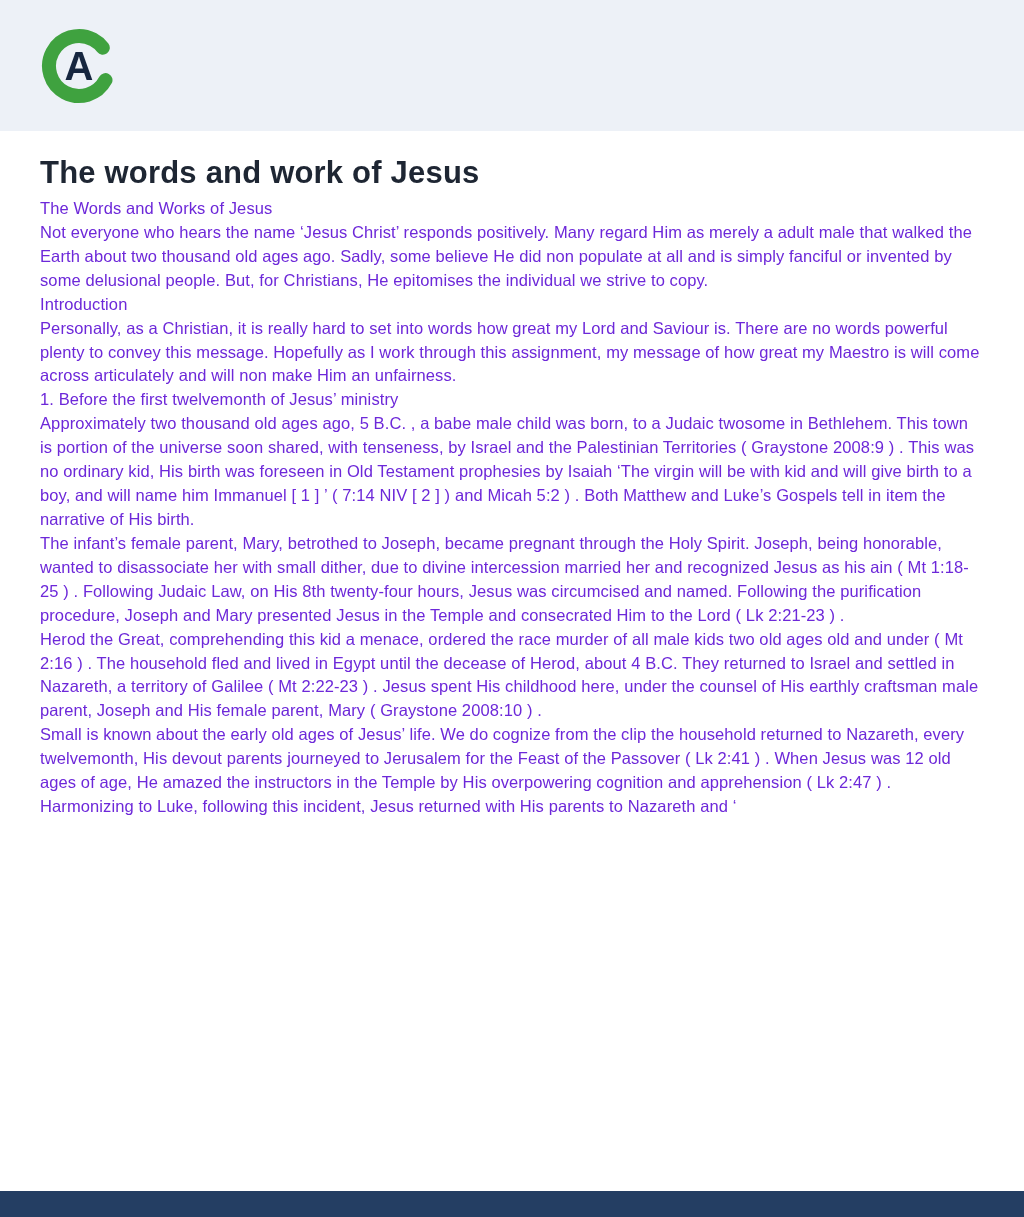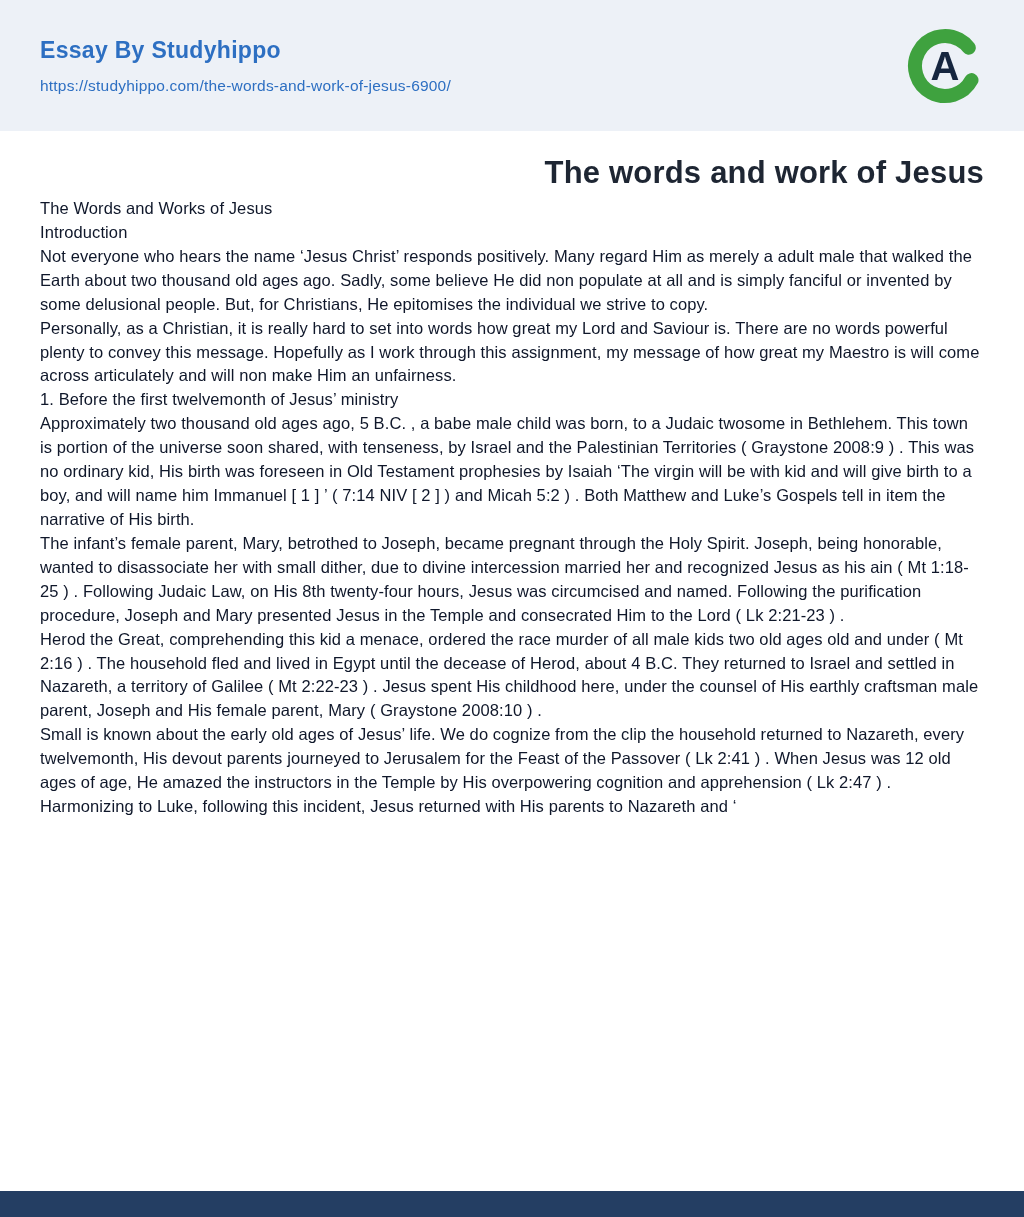--- a/index.html
+++ b/index.html
@@ -39,59 +39,54 @@
     flex:1 1 auto;
     padding:24px 40px 0 40px;
     overflow:hidden;
   }
   .title {
     color:#1e2633;
     font-size:31px;
     font-weight:800;
     letter-spacing:0.2px;
     margin-bottom:6px;
-    text-align:right;
   }
   .para {
-    color:#0f172a;
+    color:#6d28d9;
     font-size:16.5px;
     line-height:1.45;
     letter-spacing:0.1px;
   }
   
   .footer {
     height:26px;
     background:#243e63;
     flex-shrink:0;
   }
 </style>
 </head>
 <body>
 
 <div class="page">
 
   <header class="header">
-    <div class="header-text">
-      <div class="brand">Essay By Studyhippo</div>
-      <a class="url" href="#">https://studyhippo.com/the-words-and-work-of-jesus-6900/</a>
-    </div>
     <div class="logo-wrap">
       <svg width="78" height="78" viewBox="0 0 78 78">
         <circle cx="39" cy="39" r="30" fill="none" stroke="#3fa23f" stroke-width="14" stroke-linecap="round" stroke-dasharray="154 35" transform="rotate(28 39 39)"></circle>
         <text x="39" y="53" text-anchor="middle" font-size="40" font-weight="bold" fill="#16263f" font-family="Liberation Sans, sans-serif">A</text>
       </svg>
     </div>
   </header>
 
   <main class="content">
     <h1 class="title">The words and work of Jesus</h1>
     <div id="paragraphs">
         <p class="para">The Words and Works of Jesus</p>
+        <p class="para">Not everyone who hears the name ‘Jesus Christ’ responds positively. Many regard Him as merely a adult male that walked the Earth about two thousand old ages ago. Sadly, some believe He did non populate at all and is simply fanciful or invented by some delusional people. But, for Christians, He epitomises the individual we strive to copy.</p>
         <p class="para">Introduction</p>
-        <p class="para">Not everyone who hears the name ‘Jesus Christ’ responds positively. Many regard Him as merely a adult male that walked the Earth about two thousand old ages ago. Sadly, some believe He did non populate at all and is simply fanciful or invented by some delusional people. But, for Christians, He epitomises the individual we strive to copy.</p>
         <p class="para">Personally, as a Christian, it is really hard to set into words how great my Lord and Saviour is. There are no words powerful plenty to convey this message. Hopefully as I work through this assignment, my message of how great my Maestro is will come across articulately and will non make Him an unfairness.</p>
         <p class="para">1. Before the first twelvemonth of Jesus’ ministry</p>
         <p class="para">Approximately two thousand old ages ago, 5 B.C. , a babe male child was born, to a Judaic twosome in Bethlehem. This town is portion of the universe soon shared, with tenseness, by Israel and the Palestinian Territories ( Graystone 2008:9 ) . This was no ordinary kid, His birth was foreseen in Old Testament prophesies by Isaiah ‘The virgin will be with kid and will give birth to a boy, and will name him Immanuel [ 1 ] ’ ( 7:14 NIV [ 2 ] ) and Micah 5:2 ) . Both Matthew and Luke’s Gospels tell in item the narrative of His birth.</p>
         <p class="para">The infant’s female parent, Mary, betrothed to Joseph, became pregnant through the Holy Spirit. Joseph, being honorable, wanted to disassociate her with small dither, due to divine intercession married her and recognized Jesus as his ain ( Mt 1:18-25 ) . Following Judaic Law, on His 8th twenty-four hours, Jesus was circumcised and named. Following the purification procedure, Joseph and Mary presented Jesus in the Temple and consecrated Him to the Lord ( Lk 2:21-23 ) .</p>
         <p class="para">Herod the Great, comprehending this kid a menace, ordered the race murder of all male kids two old ages old and under ( Mt 2:16 ) . The household fled and lived in Egypt until the decease of Herod, about 4 B.C. They returned to Israel and settled in Nazareth, a territory of Galilee ( Mt 2:22-23 ) . Jesus spent His childhood here, under the counsel of His earthly craftsman male parent, Joseph and His female parent, Mary ( Graystone 2008:10 ) .</p>
         <p class="para">Small is known about the early old ages of Jesus’ life. We do cognize from the clip the household returned to Nazareth, every twelvemonth, His devout parents journeyed to Jerusalem for the Feast of the Passover ( Lk 2:41 ) . When Jesus was 12 old ages of age, He amazed the instructors in the Temple by His overpowering cognition and apprehension ( Lk 2:47 ) . Harmonizing to Luke, following this incident, Jesus returned with His parents to Nazareth and ‘</p>
       </div>
   </main>
 
   <footer class="footer"></footer>

